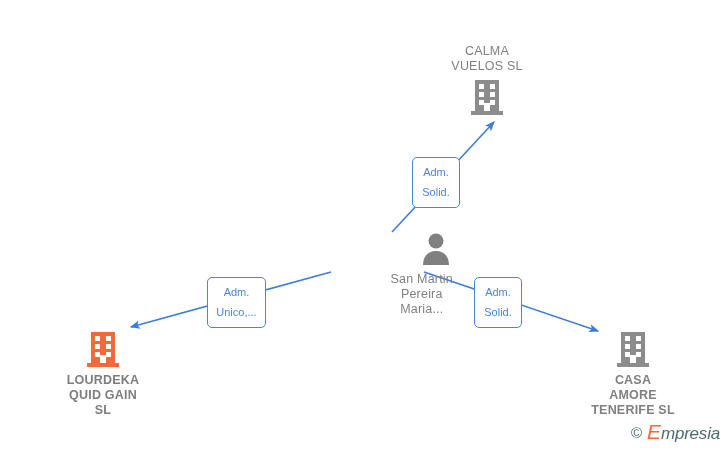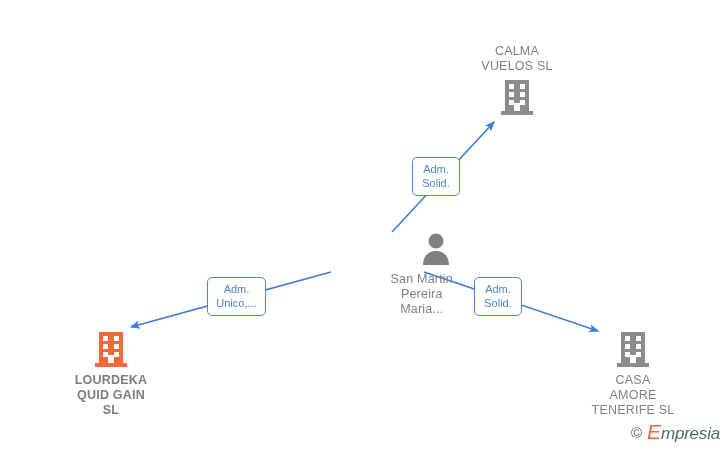--- a/index.html
+++ b/index.html
@@ -56,51 +56,52 @@
     left: 303px;
     top: 231px;
     align-items: flex-end;
   }
   #node-person .node-label {
     margin-top: 3px;
   }
 
   
   #node-calma {
-    left: 442px;
+    left: 412px;
     top: 44px;
     align-items: center;
   }
   #node-calma .node-label {
     margin-bottom: 4px;
   }
   #node-lourdeka {
-    left: 36px;
+    left: 28px;
     top: 330px;
   }
   #node-lourdeka .node-label {
     margin-top: 5px;
   }
   #node-casa {
     left: 558px;
     top: 330px;
+    font-weight: bold;
   }
   #node-casa .node-label {
     margin-top: 5px;
   }
 
   
   .edge-label {
     position: absolute;
     border: 1px solid #4a86d8;
     border-radius: 5px;
     background: #ffffff;
     color: #4a86d8;
     font-size: 11px;
-    line-height: 14px;
+    line-height: 20px;
     text-align: center;
     padding: 4px 7px 5px 7px;
     white-space: pre-line;
     box-sizing: border-box;
   }
   #label-top {
     left: 412px;
     top: 157px;
     width: 48px;
   }

